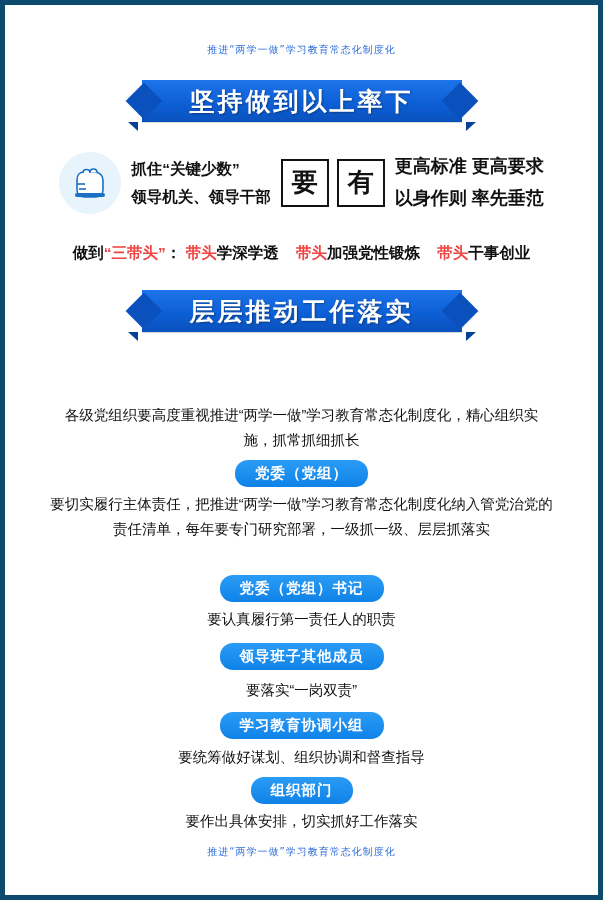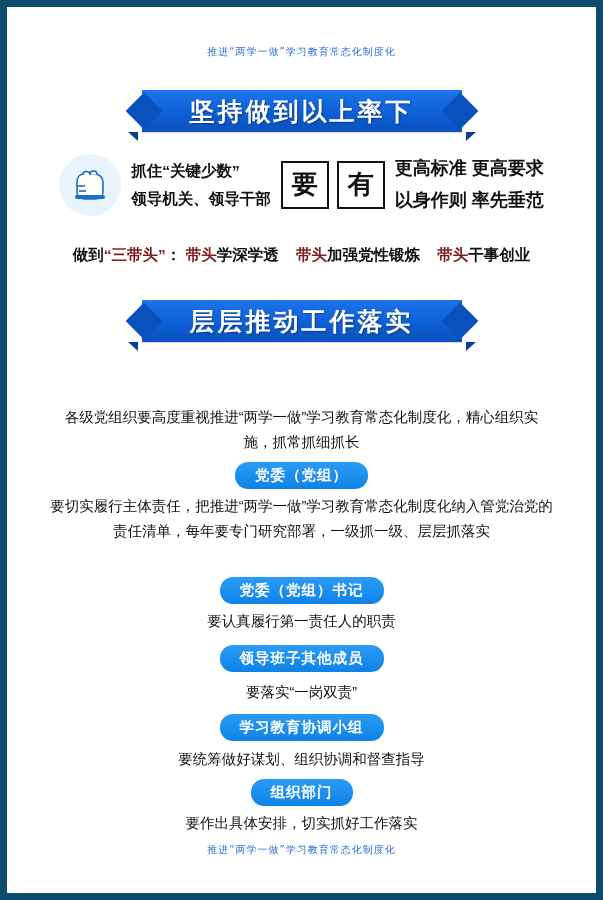--- a/index.html
+++ b/index.html
@@ -6,41 +6,41 @@
   body{
     width:603px;height:900px;
     background:#ffffff;
     font-family:"Liberation Sans","DejaVu Sans",sans-serif;
     color:#111;
     position:relative;
     overflow:hidden;
   }
   .page{
     position:absolute;inset:0;
-    border:7px solid #0c4a6e;
+    border:5px solid #0c4a6e;
     box-sizing:border-box;
     padding:0;
   }
   .watermark{
     position:absolute;
     left:0;right:0;
     text-align:center;
     color:#1f63d6;
     font-size:10px;
     letter-spacing:1px;
     font-family:"DejaVu Sans",sans-serif;
     opacity:.95;
   }
   .wm-top{top:38px;}
   .wm-bottom{bottom:36px;}
 
   
   .banner{
     position:relative;
-    margin:8px auto;
+    margin:0 auto;
     width:320px;
     height:42px;
     background:linear-gradient(180deg,#1e74ea 0%, #0d5fd6 55%, #0a51bd 100%);
     display:flex;align-items:center;justify-content:center;
     box-shadow:0 1px 0 rgba(0,0,0,.15);
   }
   .banner .txt{
     color:#fff;
     font-size:25px;
     font-weight:bold;
@@ -94,21 +94,21 @@
     white-space:nowrap;
   }
 
   
   .row-sandai{
     position:absolute;top:238px;left:0;right:0;
     text-align:center;
     font-size:15.5px;font-weight:bold;
     white-space:nowrap;
   }
-  .red{color:#7f1d1d;}
+  .red{color:#ef4444;}
 
   
   .ytitle{
     position:absolute;top:358px;left:0;right:0;
     display:flex;justify-content:center;
   }
   .ytitle .inner{
     border:2px solid #f0a200;
     border-radius:4px;
     padding:4px 14px;

